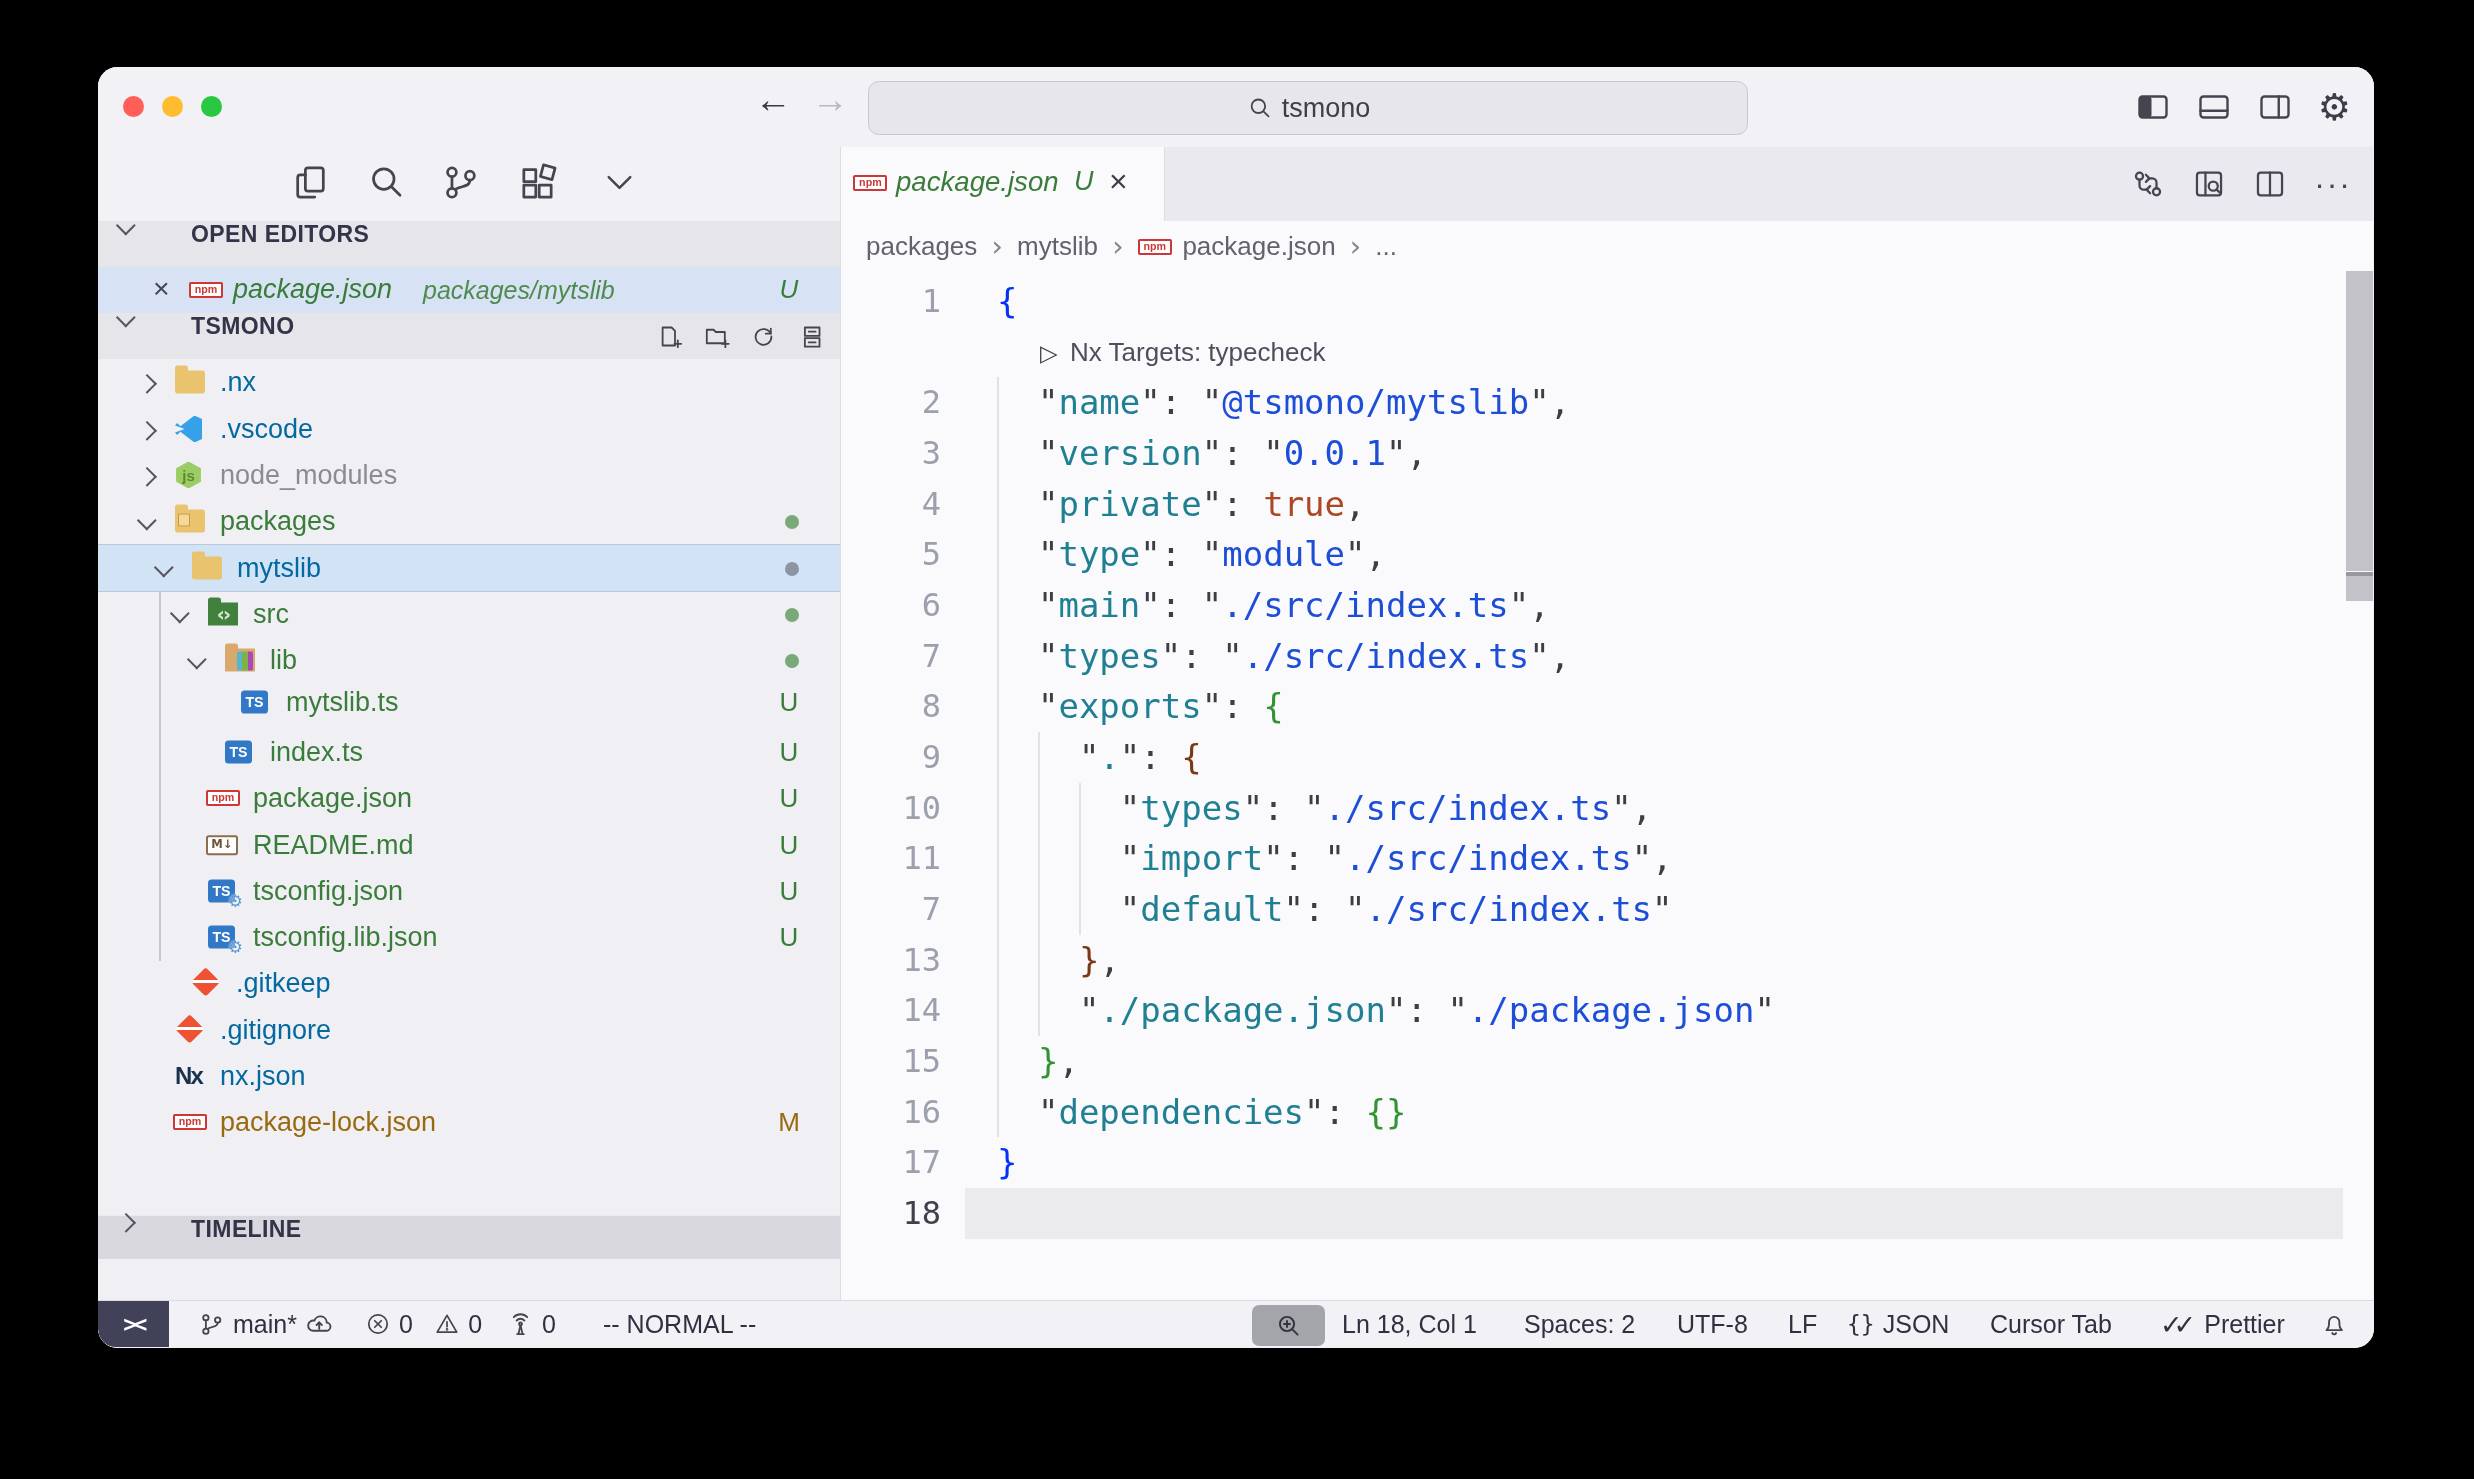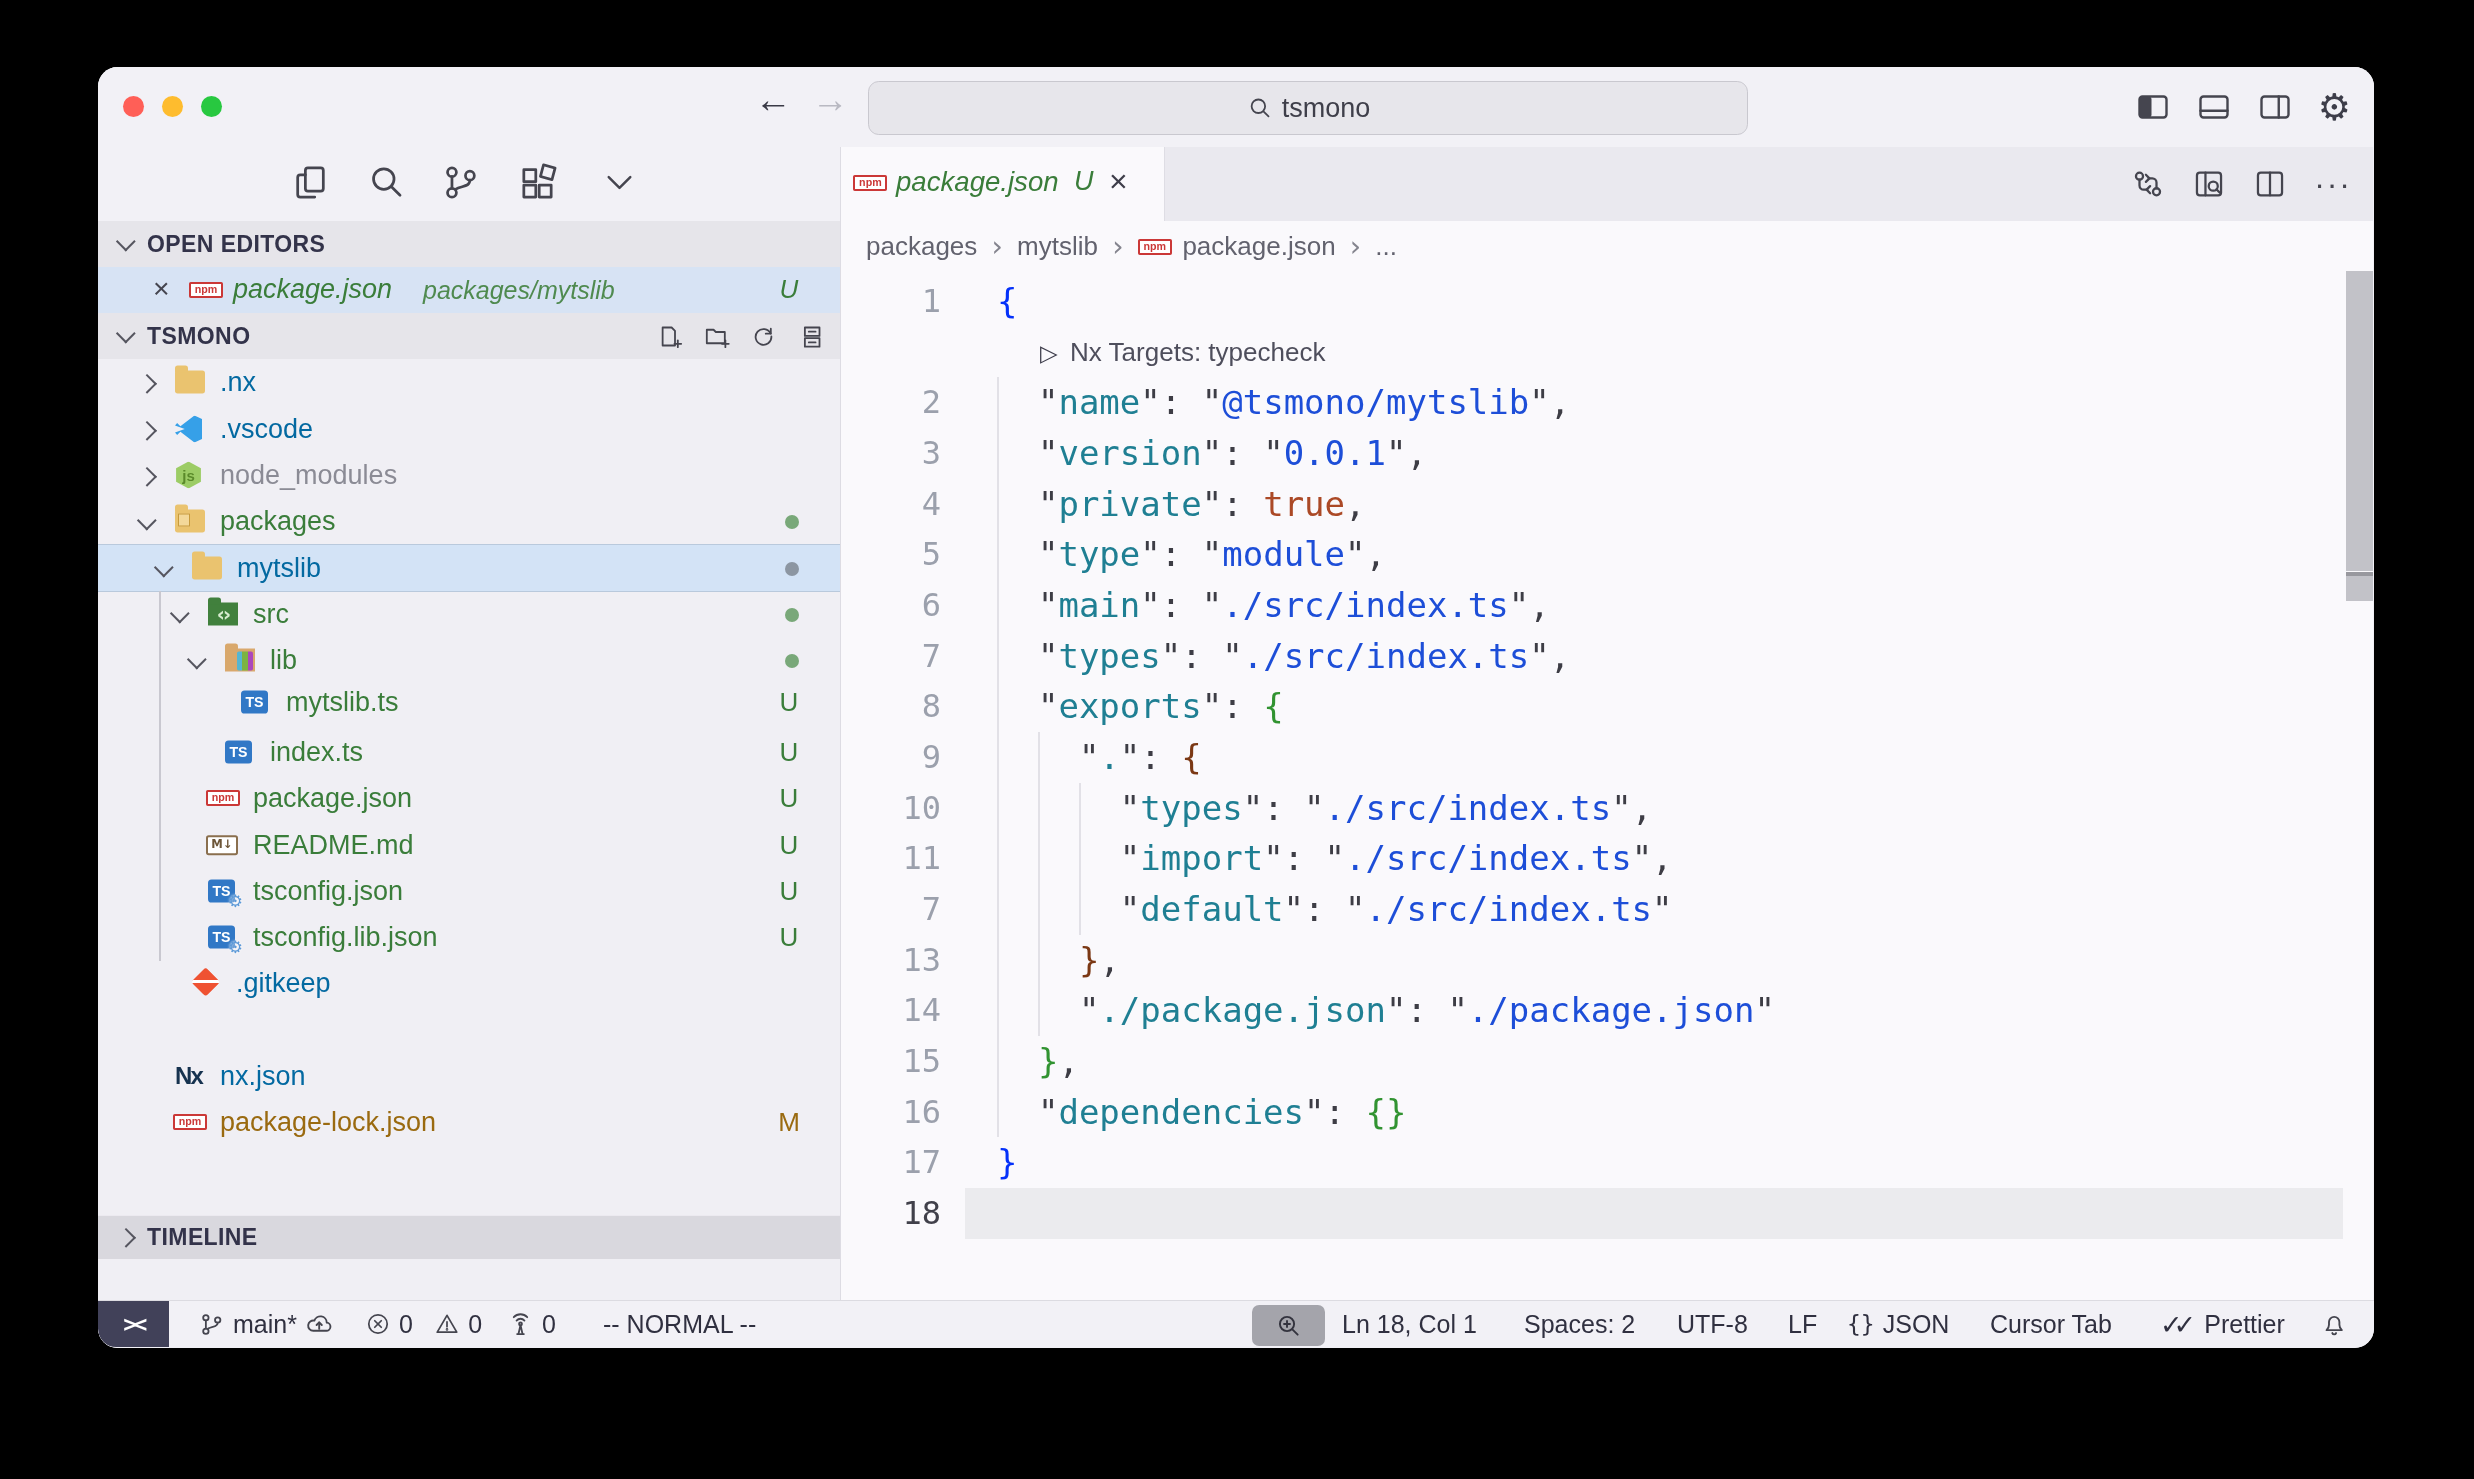--- a/index.html
+++ b/index.html
@@ -15,21 +15,21 @@
   .searchbox{position:absolute;left:770px;top:14.2px;width:878px;height:52px;background:#e7e6eb;
     border:1.8px solid #c9c8cf;border-radius:10.7px;display:flex;align-items:center;justify-content:center;gap:9px;
     color:#3f3f4a;font-size:27px;}
   .tbicons{position:absolute;right:23px;top:0;height:80px;display:flex;align-items:center;gap:25px;}
   .tbicons svg{display:block}
   .gear{font-size:37px;color:#3d3d49;line-height:1;font-family:"DejaVu Sans",sans-serif;}
   
   .sidebar{position:absolute;left:0;top:80px;width:743px;height:1153px;background:#f0eff4;border-right:1.8px solid #dddce3;box-sizing:border-box;}
   .activityrow{position:absolute;left:0;top:0;width:100%;height:74px;background:#f2f1f6;}
   .aicon{position:absolute;top:15px;}
-  .secheader{position:absolute;left:0;width:100%;height:46px;background:#e6e5ea;display:flex;align-items:center;}
+  .secheader{position:absolute;left:0;width:100%;height:46px;background:#e6e5ea;display:flex;gap:44px;}
   .secheader .chv{margin-left:21.3px}
   .sectitle{font-weight:bold;font-size:23px;color:#33334a;margin-left:14.2px;letter-spacing:0.4px;}
   .chv{width:11.6px;height:11.6px;border-right:2.7px solid #55555f;border-bottom:2.7px solid #55555f;display:inline-block;flex:0 0 auto;}
   .chv.down{transform:rotate(45deg) translate(-1.8px,-1.8px);}
   .chv.right{transform:rotate(-45deg);}
   .openrow{position:absolute;left:0;top:120px;width:100%;height:46px;background:#d7e3f4;}
   .openrow .x{position:absolute;left:55px;top:5.3px;font-size:28.4px;color:#45454f;}
   .ital{font-style:italic}
   .gname{color:#3a7d3a}
   .grayname{color:#8b8b95}
@@ -284,20 +284,24 @@
     </div>
     <div class="trow" style="top:767px">
       <span class="ic ic-ts ic-tscfg" style="left:110px"></span>
       <span class="tlabel gname" style="left:155px">tsconfig.lib.json</span>
       <span class="tbadge gname">U</span>
     </div>
     <div class="trow" style="top:813px">
       <span class="ic ic-git" style="left:93px"></span>
       <span class="tlabel plainname" style="left:138px">.gitkeep</span>
     </div>
+    <div class="trow" style="top:860px">
+      <span class="ic ic-git" style="left:77px"></span>
+      <span class="tlabel plainname" style="left:122px">.gitignore</span>
+    </div>
     <div class="trow" style="top:906px">
       <span class="ic ic-nx" style="left:77px"></span>
       <span class="tlabel plainname" style="left:122px">nx.json</span>
     </div>
     <div class="trow" style="top:952px">
       <span class="ic ic-npm" style="left:75px"></span>
       <span class="tlabel orangename" style="left:122px">package-lock.json</span>
       <span class="tbadge orangename">M</span>
     </div>
     <div class="indent-guide" style="left:61px;top:444px;height:370px"></div>

